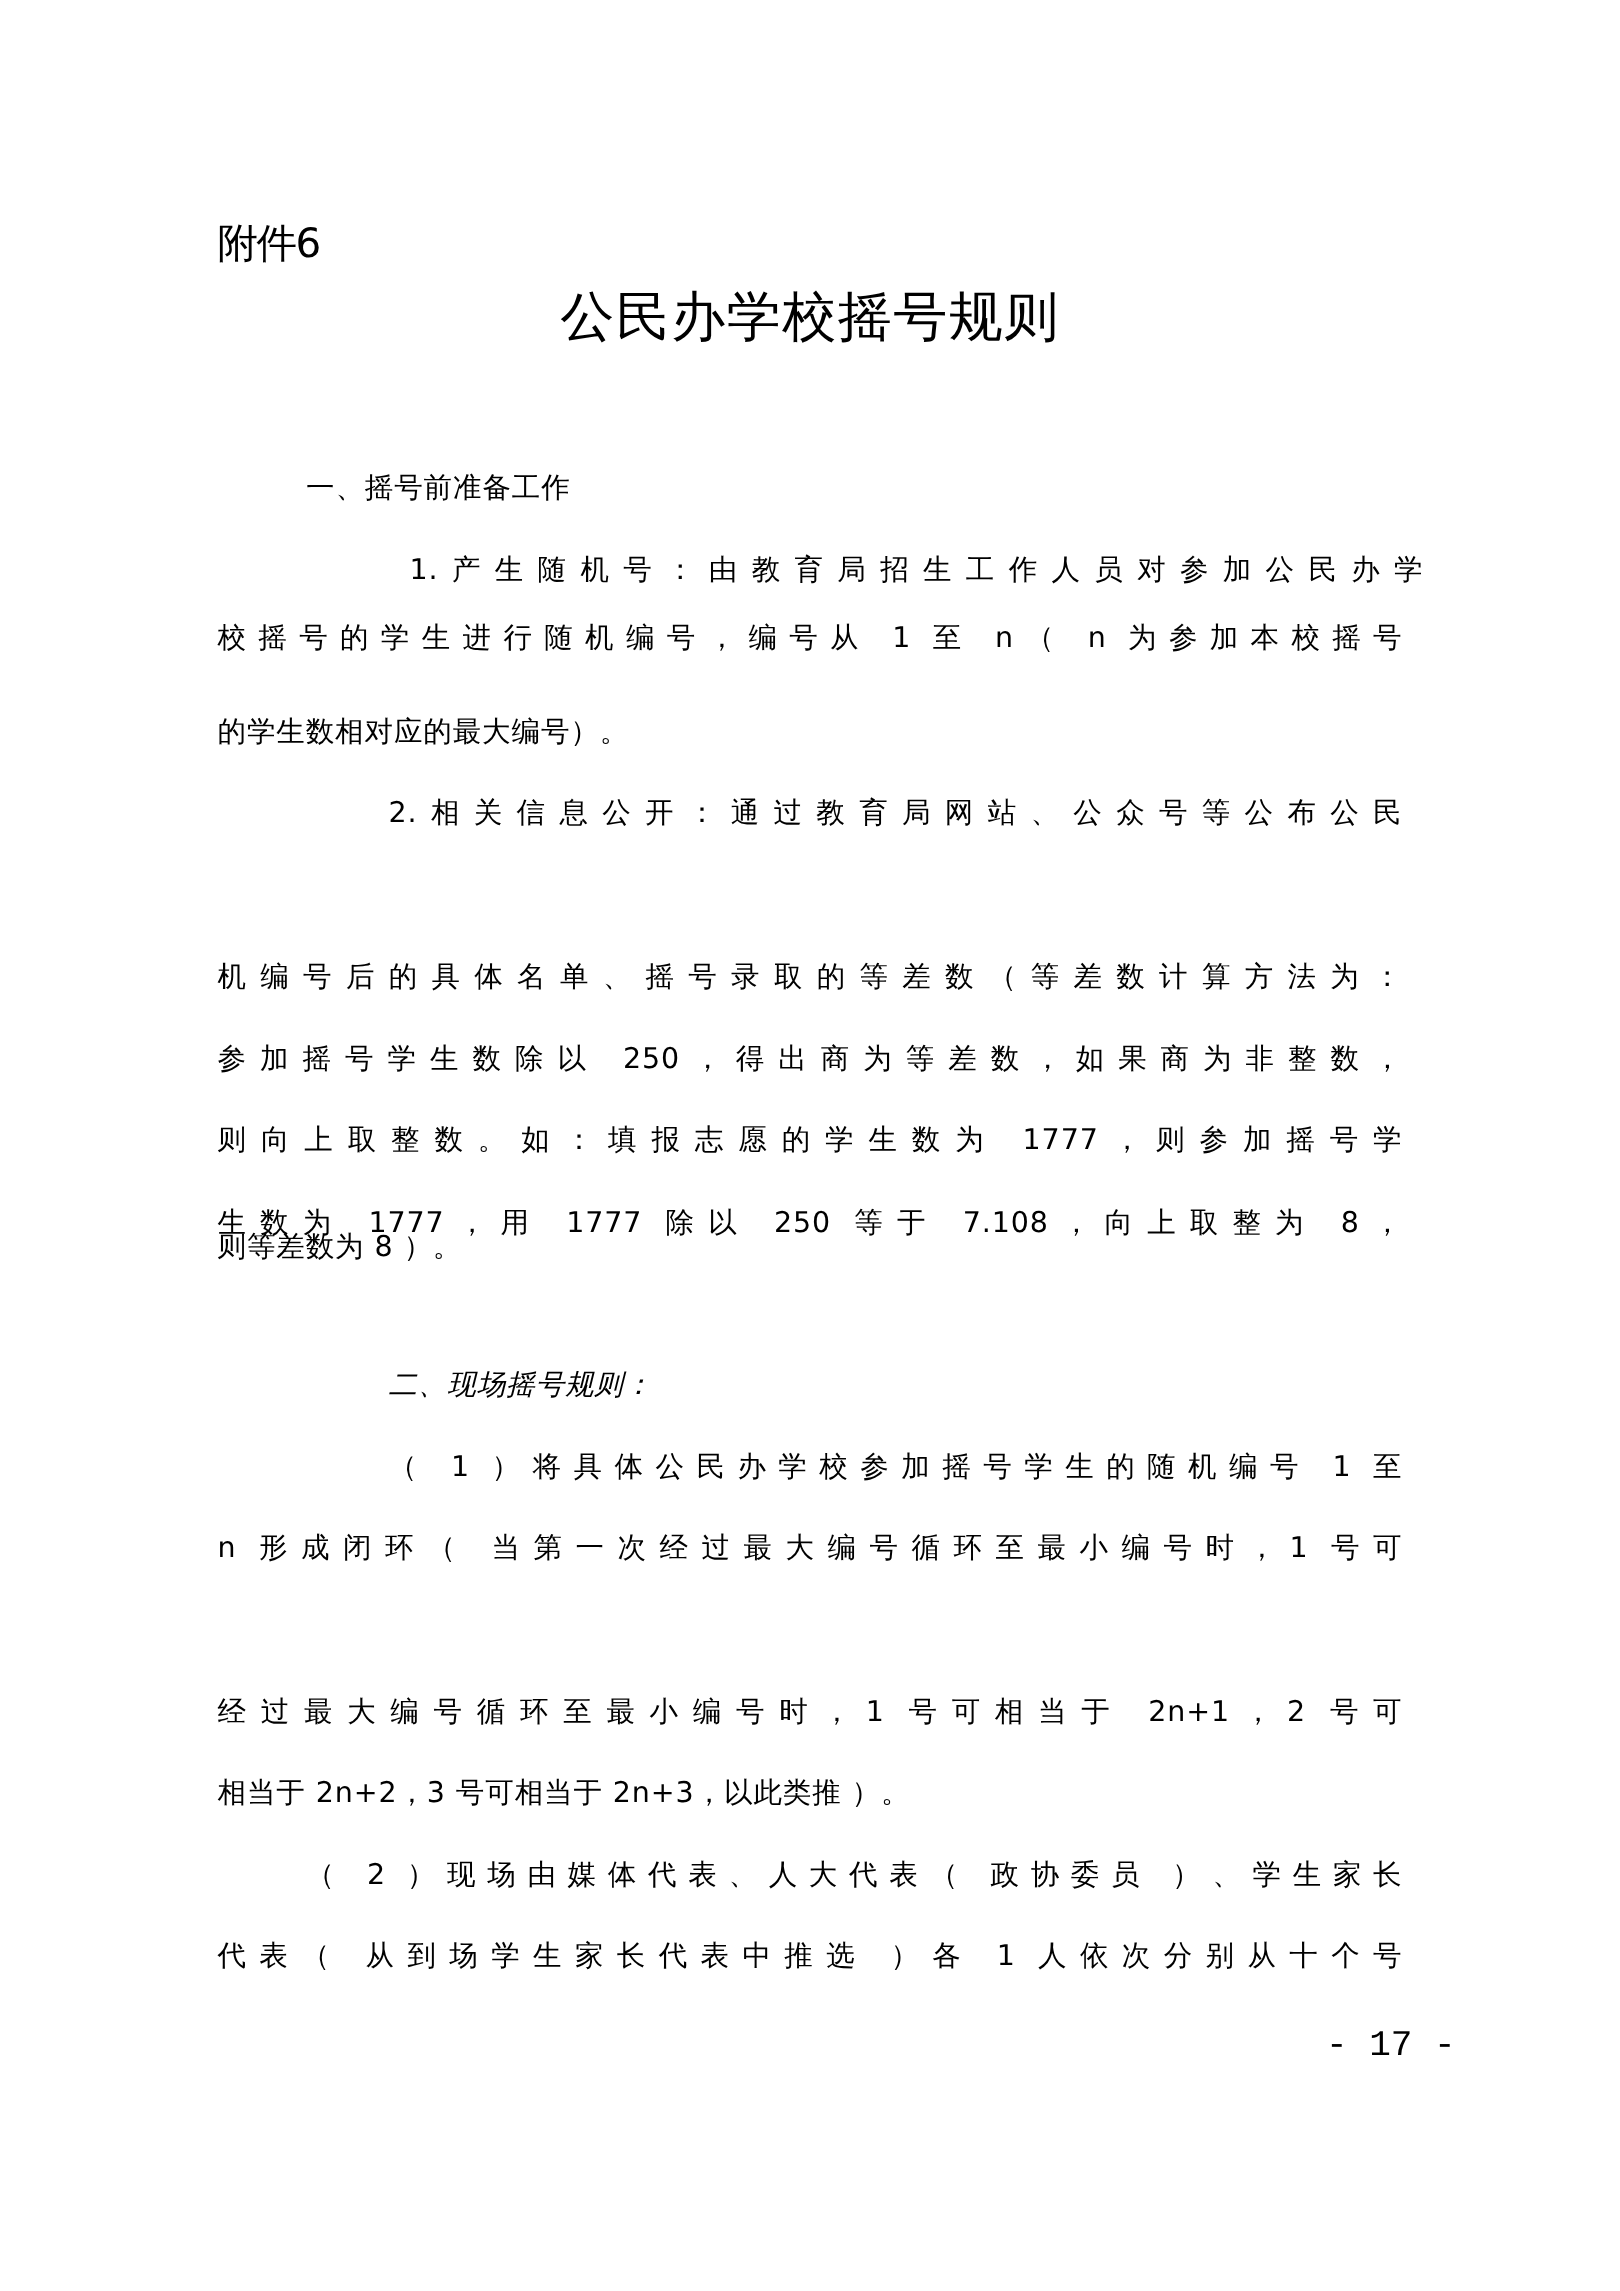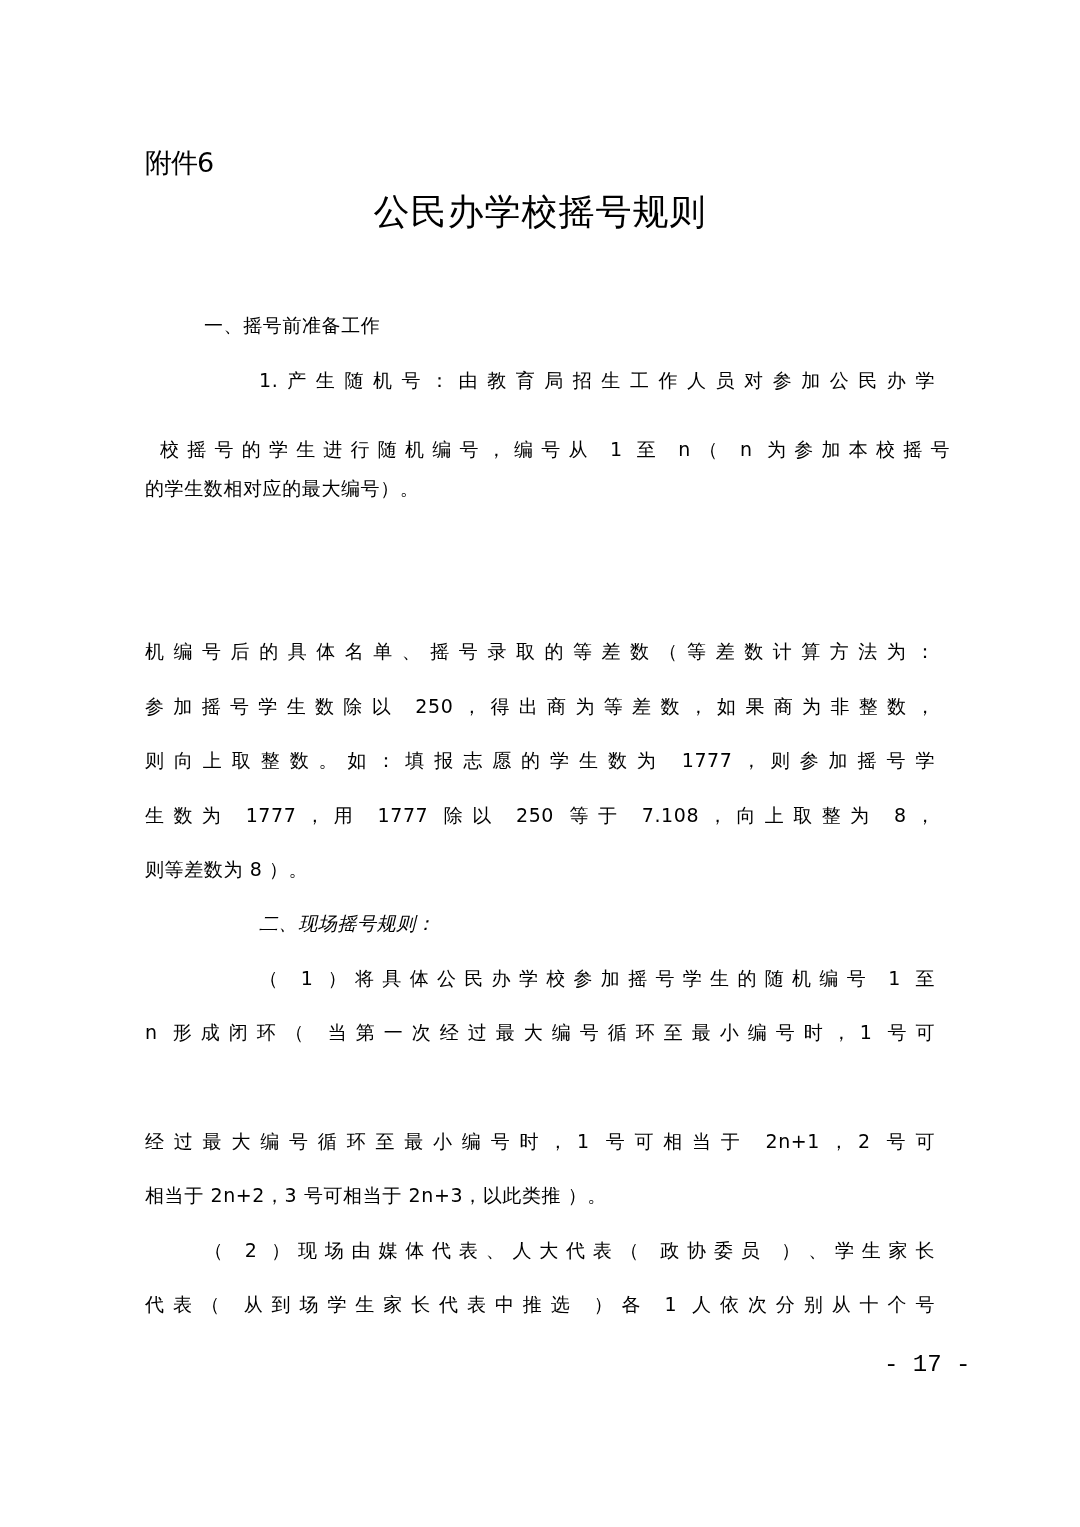--- a/index.html
+++ b/index.html
@@ -16,29 +16,30 @@
 <body>
 
 <div class="page">
 
   <div class="attach">附件6</div>
 
   <div class="title">公民办学校摇号规则</div>
 
   <div class="line" style="top:306px; left:204px; width:auto;">一、摇号前准备工作</div>
 
-  <div class="line justify" style="top:361px; left:259px; width:676px;">1.产生随机号：由教育局招生工作人员对参加公民办学</div>
-  <div class="line justify" style="top:430px;margin-left:15px;">校摇号的学生进行随机编号，编号从 1 至 n（ n 为参加本校摇号</div>
+  <div class="line justify" style="top:361px; left:273px; width:676px;">1.产生随机号：由教育局招生工作人员对参加公民办学</div>
+  <div class="line justify" style="top:406px;">校摇号的学生进行随机编号，编号从 1 至 n（ n 为参加本校摇号</div>
   <div class="line" style="top:469px; width:auto;">的学生数相对应的最大编号）。</div>
 
+  <div class="line justify" style="top:523px; left:259px; width:676px;">2.相关信息公开：通过教育局网站、公众号等公布公民</div>
   <div class="line justify" style="top:632px;">机编号后的具体名单、摇号录取的等差数（等差数计算方法为：</div>
   <div class="line justify" style="top:687px;">参加摇号学生数除以 250，得出商为等差数，如果商为非整数，</div>
   <div class="line justify" style="top:741px;">则向上取整数。如：填报志愿的学生数为 1777，则参加摇号学</div>
   <div class="line justify" style="top:796px;">生数为 1777，用 1777 除以 250 等于 7.108，向上取整为 8，</div>
-  <div class="line" style="top:850px; width:auto;">则等差数为 8 ）。</div>
+  <div class="line" style="top:812px; width:auto;">则等差数为 8 ）。</div>
 
   <div class="line" style="top:904px; left:259px; width:auto;font-style:italic;">二、现场摇号规则：</div>
 
   <div class="line justify" style="top:959px; left:259px; width:676px;">（ 1 ）将具体公民办学校参加摇号学生的随机编号 1 至</div>
   <div class="line justify" style="top:1013px;">n 形成闭环（ 当第一次经过最大编号循环至最小编号时，1 号可</div>
   <div class="line justify" style="top:1122px;">经过最大编号循环至最小编号时，1 号可相当于 2n+1，2 号可</div>
   <div class="line" style="top:1176px; width:auto;">相当于 2n+2，3 号可相当于 2n+3，以此类推 ）。</div>
 
   <div class="line justify" style="top:1231px; left:204px; width:731px;">（ 2 ）现场由媒体代表、人大代表（ 政协委员 ）、学生家长</div>
   <div class="line justify" style="top:1285px;">代表（ 从到场学生家长代表中推选 ）各 1 人依次分别从十个号</div>

